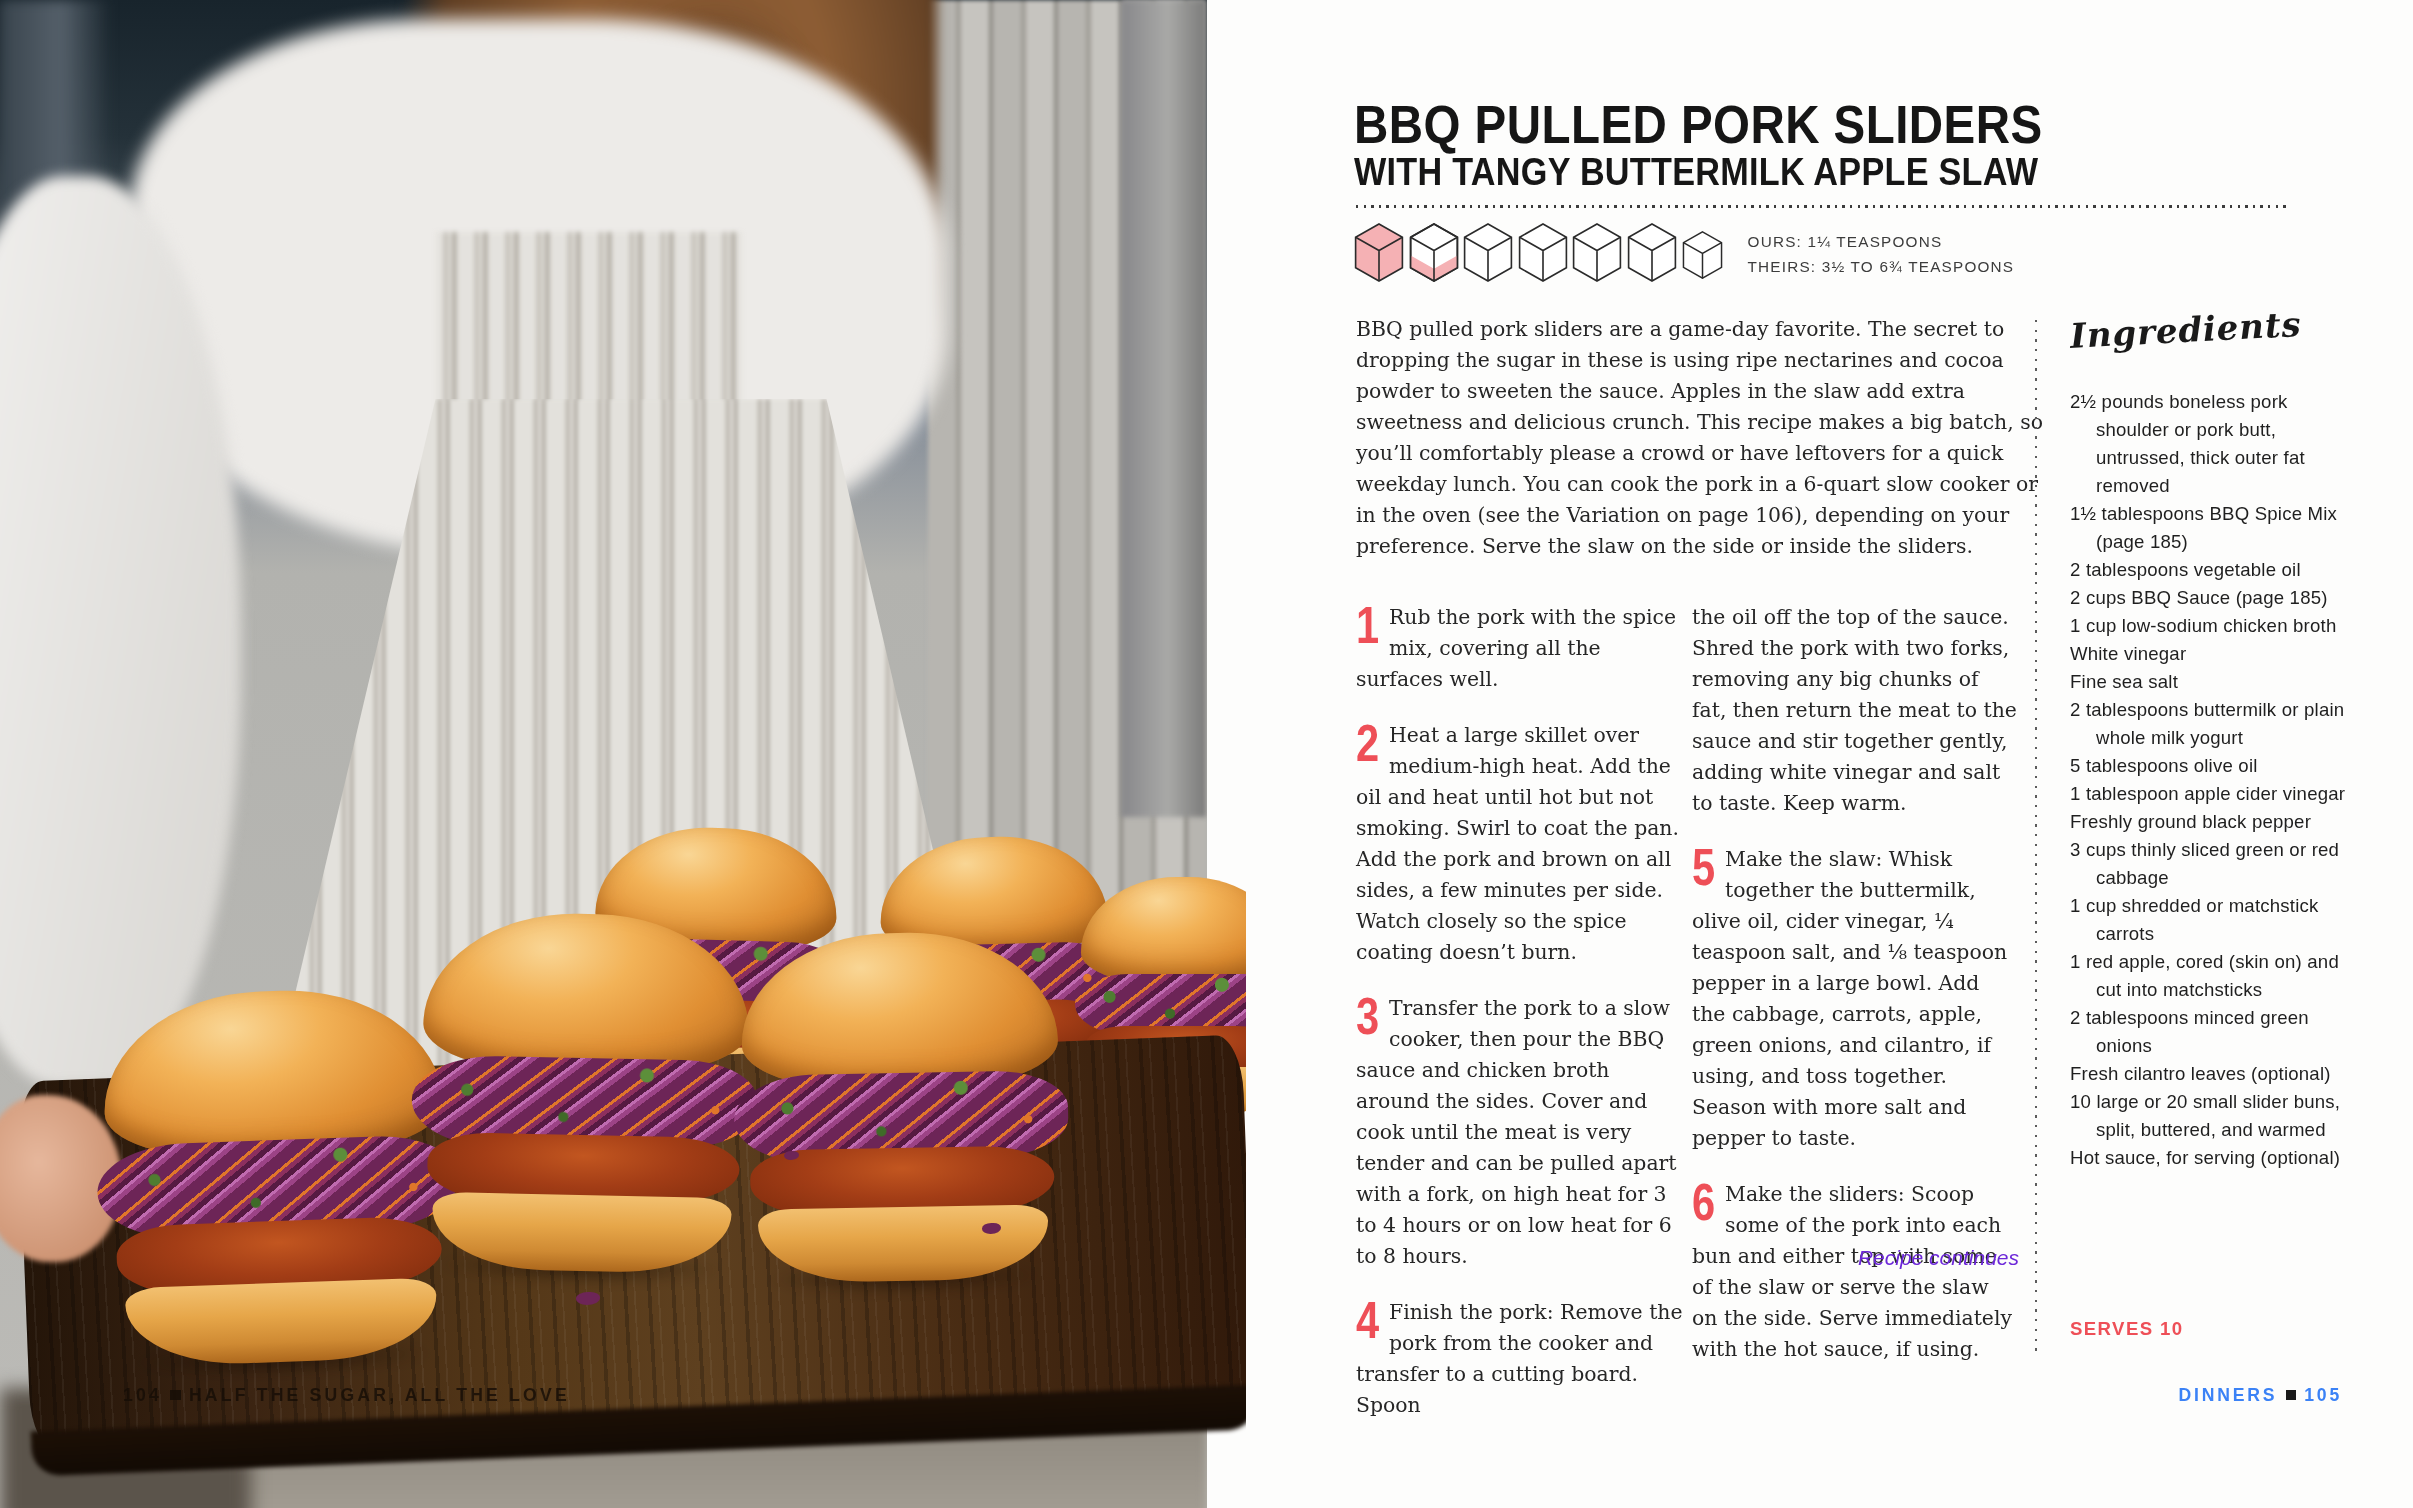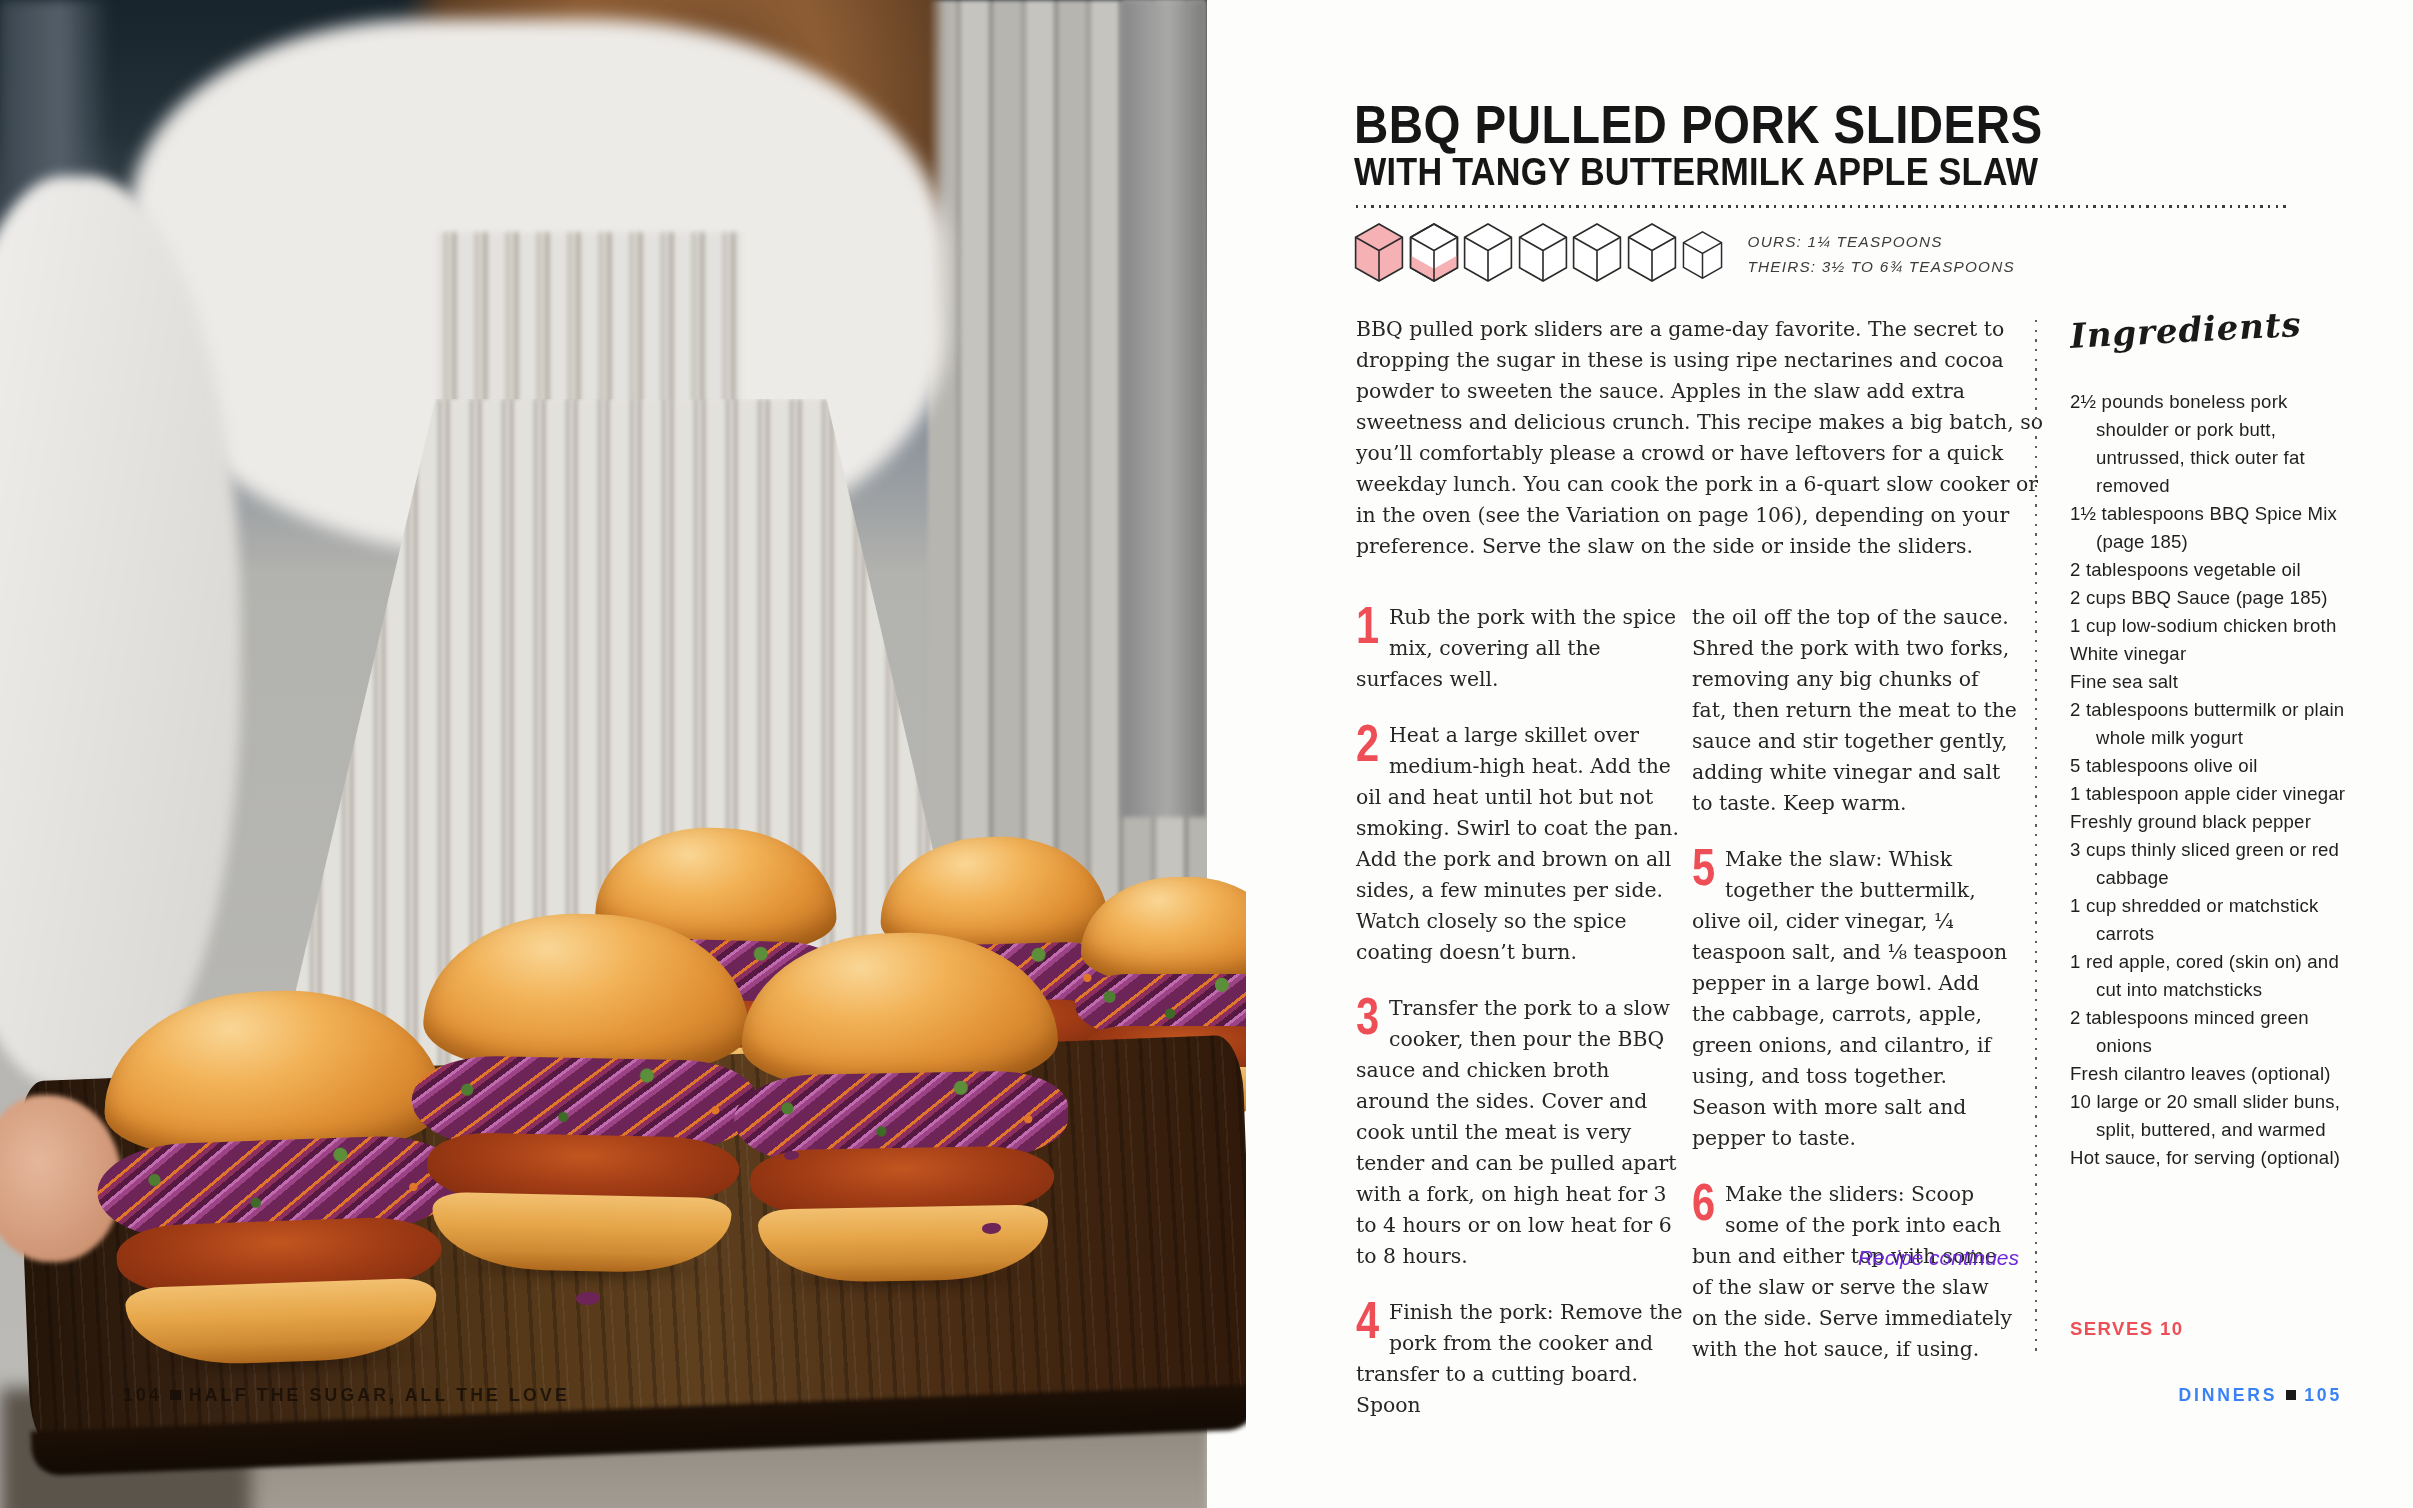--- a/index.html
+++ b/index.html
@@ -77,21 +77,21 @@
   .sq{display:inline-block;width:10.2px;height:10.2px;background:rgba(22,14,6,.85);margin:0 8.4px;vertical-align:0.9px;}
 
   
   .page{position:absolute;left:1207px;top:0;width:1207px;height:1508px;background:var(--paper);}
   .title{position:absolute;left:147px;top:93px;font-size:54px;font-weight:700;letter-spacing:0.5px;
     transform:scaleX(.88);transform-origin:left;white-space:nowrap;color:#161616;}
   .subtitle{position:absolute;left:147px;top:151px;font-size:38px;font-weight:700;letter-spacing:0.3px;
     transform:scaleX(.9);transform-origin:left;white-space:nowrap;color:#161616;}
   .dotted-rule{position:absolute;left:149px;top:205px;width:933px;height:2.8px;
     background:repeating-linear-gradient(90deg,#3c3c3c 0 2.4px,rgba(0,0,0,0) 2.4px 7.6px);}
-  .sugar-row{position:absolute;left:147px;top:223px;display:flex;align-items:flex-start;font-style:italic;}
+  .sugar-row{position:absolute;left:147px;top:223px;display:flex;align-items:flex-start;}
   .cube{width:50px;height:59px;margin-right:4.6px;}
   .cube.small{width:41px;height:48px;margin-top:8.4px;}
   .sugar-labels{margin-left:20.4px;margin-top:7.4px;font-size:15.3px;letter-spacing:1.2px;
     color:#3c3c3c;font-weight:500;line-height:1.6;}
   .intro{position:absolute;left:149px;top:314px;width:698px;
     font-family:"DejaVu Serif",serif;font-size:20.4px;line-height:31px;color:#262626;}
   .col{position:absolute;top:602px;font-family:"DejaVu Serif",serif;font-size:20.4px;line-height:31px;color:#262626;}
   .col1{left:149px;width:330px;}
   .col2{left:485px;width:327px;}
   .step{margin-bottom:25px;}

